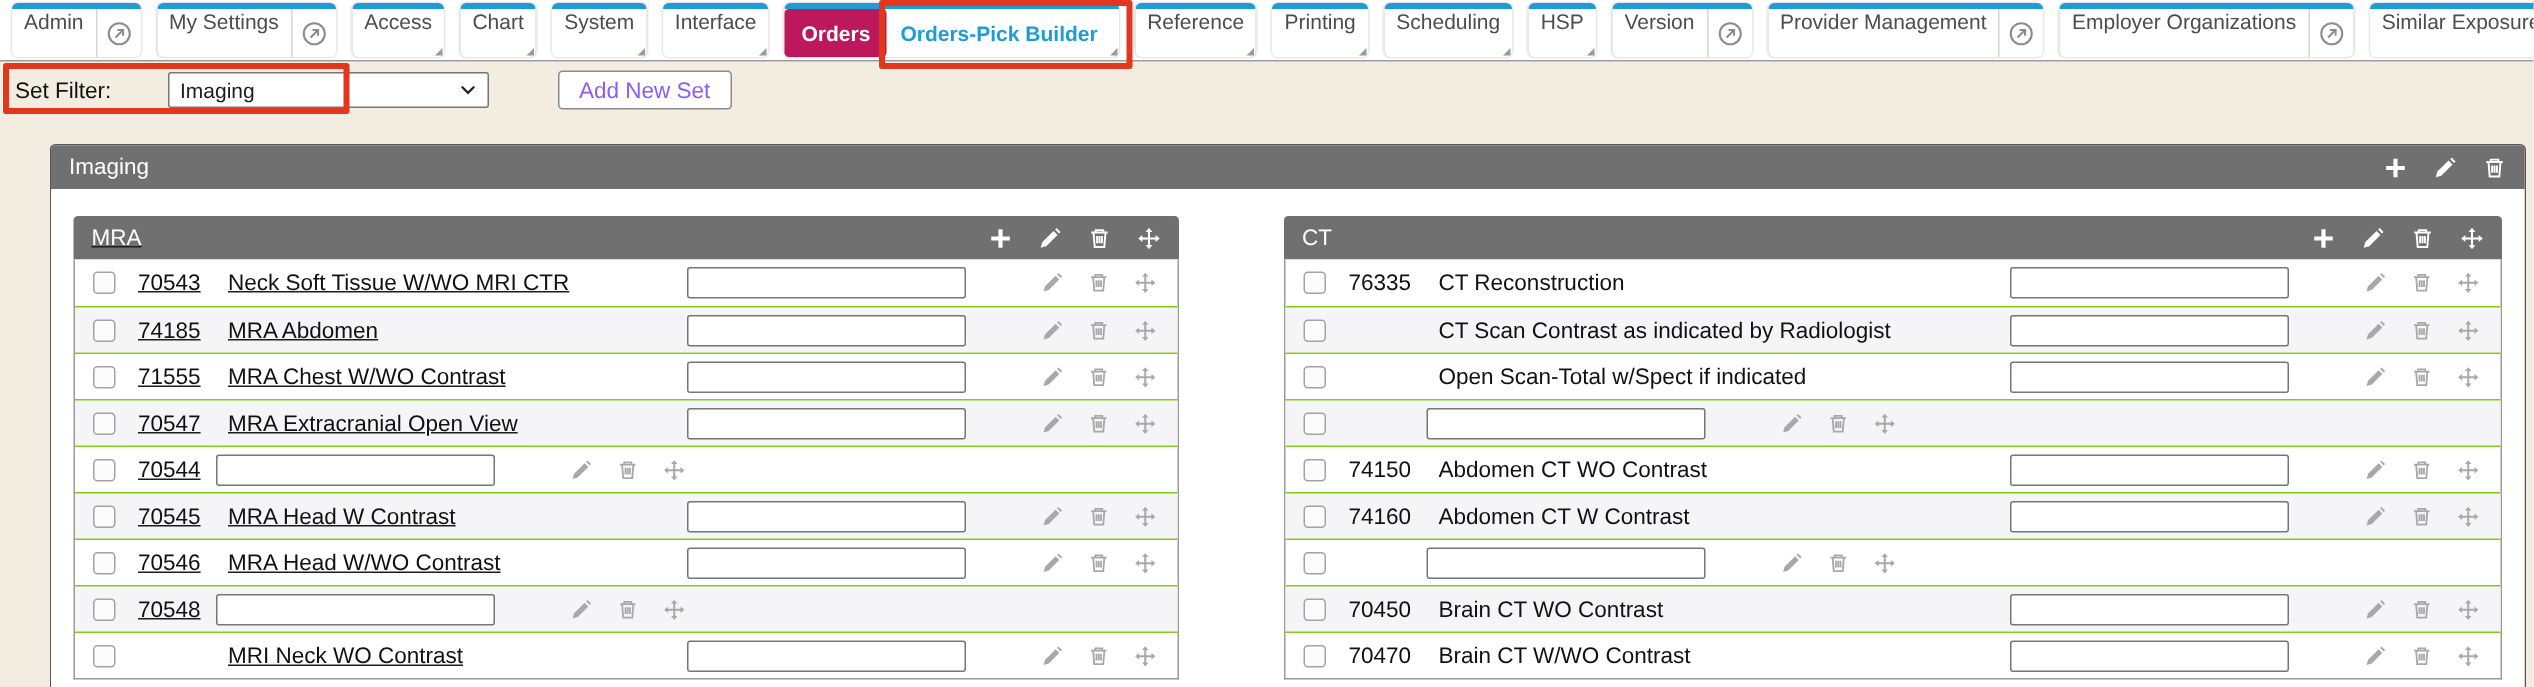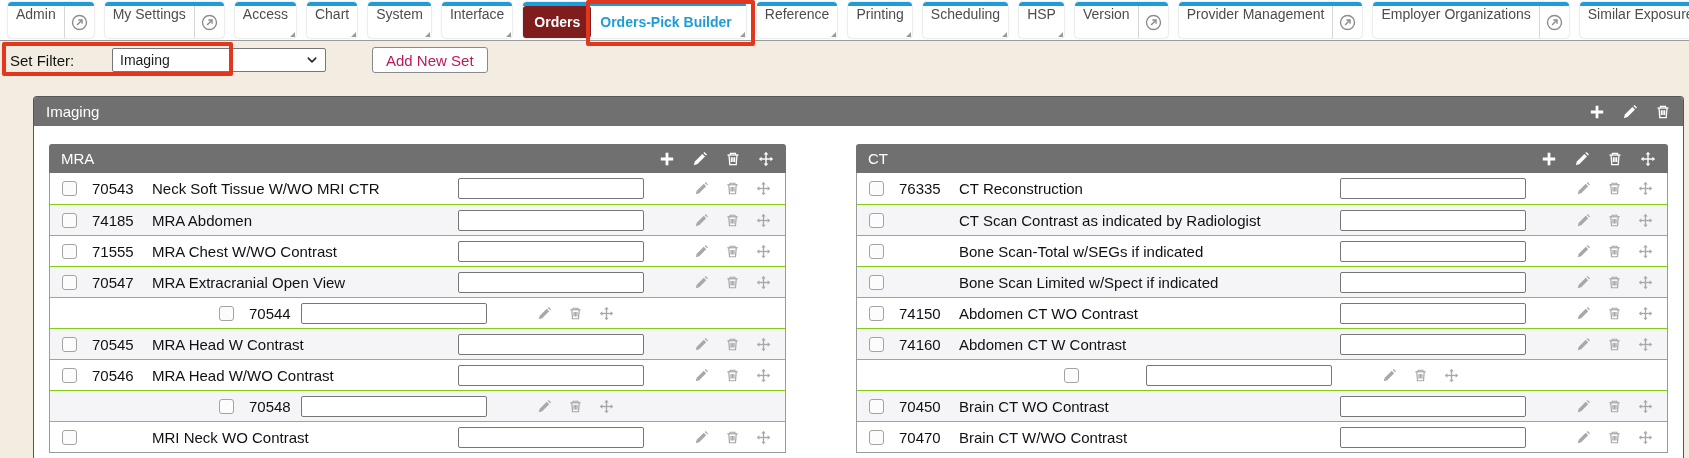--- a/index.html
+++ b/index.html
@@ -39,21 +39,21 @@
   }
   .tab-ext svg { width:17px; height:17px; }
   .caret {
     position:absolute; right:1px; bottom:1px;
     width:0; height:0;
     border-left:5px solid transparent;
     border-bottom:5px solid #9a9a9a;
   }
   .tab-group { padding:0; z-index:10; }
   .seg { display:inline-flex; align-items:center; align-self:stretch; font-weight:bold; }
-  .seg-active { background:#7f1d1d; color:#fff; padding:0 11px; border-radius:3px; }
+  .seg-active { background:#be185d; color:#fff; padding:0 11px; border-radius:3px; }
   .seg-sub { color:#1e9cd8; padding:0 14px 0 9px; position:relative; }
   .seg-text { pointer-events:none; }
 
   
   .annotation {
     position:absolute; border:4px solid #e2371d; border-radius:2px;
     pointer-events:none; z-index:20; background:transparent;
   }
   .ann-tab { left:-5px; right:-9px; top:-6px; bottom:-8px; }
   .ann-filter { left:2px; top:1px; width:231px; height:34px; }
@@ -67,21 +67,21 @@
   .select-box {
     width:214px; height:24px; background:#fff;
     border:1px solid #767676; border-radius:2px;
     display:flex; align-items:center; justify-content:space-between;
     padding:0 7px; font-size:14px; cursor:pointer;
   }
   .select-box svg { width:12px; height:12px; }
   .btn {
     margin-left:30px; height:26px; padding:0 13px;
     background:#fff; border:1px solid #8a8a8a; border-radius:3px;
-    font-family:"Liberation Sans", sans-serif; font-size:15px; color:#be185d;
+    font-family:"Liberation Sans", sans-serif; font-size:15px; color:#8b5cf6;
     cursor:pointer;
   }
 
   
   .outer-panel {
     margin:17px 5px 0 33px;
     border:1px solid #565656; border-bottom:none;
     border-radius:4px 4px 0 0;
     background:#fff;
   }
@@ -97,26 +97,26 @@
   .icon svg { width:100%; height:100%; }
 
   .outer-body {
     padding:18px 15px 40px 15px;
     display:flex; gap:70px;
     background:#fff;
   }
 
   
   .panel { display:flex; flex-direction:column; }
-  .panel-mra { flex:0 0 737px; }
+  .panel-mra { flex:0 0 737px;text-decoration:underline; }
   .panel-ct  { flex:1; }
   .rows { border:1px solid #9a9a9a; border-top:none; background:#fff; }
   .row {
     height:31px; display:flex; align-items:center;
-    padding:0 14px 0 12px; font-size:15px;justify-content:center;
+    padding:0 14px 0 12px; font-size:15px;
   }
   .row + .row { border-top:1px solid #84cc16; }
   .row.alt { background:#f5f5f7; }
   .cb {
     flex:0 0 15px; height:15px;
     border:1px solid #a3a3a3; border-radius:3px; background:#fcfcfc;
     cursor:pointer;
   }
   .code { flex:0 0 52px; margin-left:15px; color:#111; }
   .desc { flex:1 1 auto; margin-left:8px; color:#111; overflow:hidden; text-overflow:ellipsis; white-space:nowrap; }
@@ -754,21 +754,21 @@
                     <rect x="7.3" y="2.8" width="1.4" height="10.4"></rect>
                     <rect x="2.8" y="7.3" width="10.4" height="1.4"></rect>
                   </g>
                 </svg>
               </span>
             </span>
           </div>
           <div class="row">
             <span class="cb"></span>
             <span class="code"></span>
-            <span class="desc">Bone Scan-Total w/SEGs if indicated</span>
+            <span class="desc">Open Scan-Total w/Spect if indicated</span>
             <input class="mn-input" type="text" value="" style="">
             <span class="row-icons">
               <span class="icon">
                 <svg viewBox="0 0 16 16">
                   <path d="M1.8 14.2l1.1-3.8L10.4 3l2.6 2.6-7.5 7.5-3.7 1.1z" fill="currentColor"></path>
                   <path d="M11.4 2l1-1 2.6 2.6-1 1z" fill="currentColor"></path>
                 </svg>
               </span>
               <span class="icon">
                 <svg viewBox="0 0 16 16">
@@ -790,21 +790,20 @@
                     <rect x="7.3" y="2.8" width="1.4" height="10.4"></rect>
                     <rect x="2.8" y="7.3" width="10.4" height="1.4"></rect>
                   </g>
                 </svg>
               </span>
             </span>
           </div>
           <div class="row alt">
             <span class="cb"></span>
             <span class="code"></span>
-            <span class="desc">Bone Scan Limited w/Spect if indicated</span>
             <input class="mn-input" type="text" value="" style="">
             <span class="row-icons">
               <span class="icon">
                 <svg viewBox="0 0 16 16">
                   <path d="M1.8 14.2l1.1-3.8L10.4 3l2.6 2.6-7.5 7.5-3.7 1.1z" fill="currentColor"></path>
                   <path d="M11.4 2l1-1 2.6 2.6-1 1z" fill="currentColor"></path>
                 </svg>
               </span>
               <span class="icon">
                 <svg viewBox="0 0 16 16">

